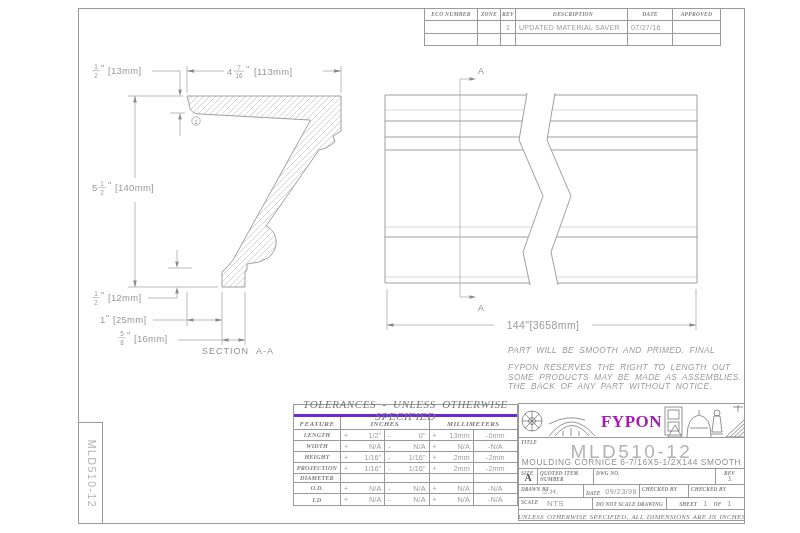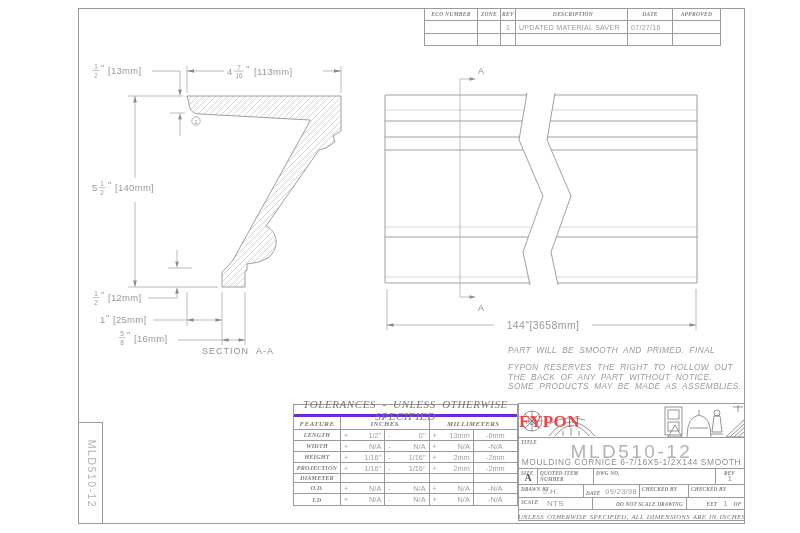--- a/index.html
+++ b/index.html
@@ -46,22 +46,22 @@
       font-family:"Liberation Serif",serif;font-style:italic;font-weight:bold;font-size:6.1px;color:#7d7d7d;letter-spacing:.2px;}
   .tc{flex:1;display:flex;align-items:center;justify-content:space-between;border-right:1px solid #9a9a9a;
       padding:0 3px 0 3px;font-size:7.3px;color:#9e9e9e;}
   .tc:last-child{border-right:none;justify-content:center;}
   .tsign{font-size:7px;color:#9e9e9e;}
 
   
   .tb{position:absolute;left:518px;top:403px;width:227px;height:118px;border:1px solid #9a9a9a;background:#fff;}
   .tb .lab{font-family:"Liberation Serif",serif;font-style:italic;font-weight:bold;font-size:5.2px;color:#7d7d7d;letter-spacing:.2px;}
   .logo-band{position:relative;height:34px;border-bottom:1px solid #9a9a9a;overflow:hidden;}
-  .fypon{position:absolute;left:0;right:0;top:8px;
-         font-family:"Liberation Serif",serif;font-weight:bold;font-size:17px;color:#ef4444;letter-spacing:.5px;}
+  .fypon{position:absolute;left:0;right:0;top:8px;text-align:center;
+         font-family:"Liberation Serif",serif;font-weight:bold;font-size:17px;color:#a21caf;letter-spacing:.5px;}
   .trow2{position:relative;height:31px;border-bottom:1px solid #9a9a9a;}
   .tlab-abs{position:absolute;left:2px;top:1px;}
   .pn{position:absolute;left:0;right:0;top:3px;text-align:center;font-size:19px;color:#b3b3b3;letter-spacing:2.5px;}
   .desc{position:absolute;left:0;right:0;bottom:1px;text-align:center;font-size:8.4px;color:#8f8f8f;letter-spacing:.6px;white-space:nowrap;}
   .frow{display:flex;border-bottom:1px solid #9a9a9a;position:relative;}
   .fcell{border-right:1px solid #9a9a9a;position:relative;overflow:hidden;}
   .fcell:last-child{border-right:none;}
   .val{font-size:8px;color:#9a9a9a;letter-spacing:.4px;}
   .cent{position:absolute;left:0;right:0;bottom:1px;text-align:center;}
   .sizeA{font-family:"Liberation Serif",serif;font-weight:bold;font-size:10px;color:#555;}
@@ -229,23 +229,23 @@
         <div class="rc c2"></div>
       <div class="rc c3"></div>
         <div class="rc c4"></div>
         <div class="rc c5"></div>
     </div>
   </div>
 
   <div class="notes">
     <div class="nline">PART WILL BE SMOOTH AND PRIMED. FINAL</div>
     <div class="nline ngap"></div>
-    <div class="nline">FYPON RESERVES THE RIGHT TO HOLLOW OUT</div>
+    <div class="nline">FYPON RESERVES THE RIGHT TO LENGTH OUT</div>
+    <div class="nline">SOME PRODUCTS MAY BE MADE AS ASSEMBLIES.</div>
     <div class="nline">THE BACK OF ANY PART WITHOUT NOTICE.</div>
-    <div class="nline">SOME PRODUCTS MAY BE MADE AS ASSEMBLIES.</div>
   </div>
 
   <div class="tol">
     <div class="ttitle">TOLERANCES - UNLESS OTHERWISE SPECIFIED</div>
     <div class="thead">
       <div class="th" style="width:47px;">FEATURE</div>
       <div class="th" style="flex:2;">INCHES</div>
       <div class="th" style="flex:2;">MILLIMETERS</div>
     </div>
 
@@ -428,21 +428,21 @@
         </div>
       </div>
       <div class="fcell" style="width:49px;">
         <span class="lab tlab-abs">CHECKED BY</span>
       </div>
       <div class="fcell" style="flex:1;">
         <span class="lab tlab-abs">CHECKED BY</span>
       </div>
     </div>
 
-    <div class="frow" style="height:12px;gap:20px;">
+    <div class="frow" style="height:12px;">
       <div class="fcell" style="width:74px;">
         <span class="lab tlab-abs">SCALE</span>
         <div class="cent val">NTS</div>
       </div>
       <div class="fcell" style="width:74px;display:flex;align-items:center;justify-content:center;">
         <span class="lab">DO NOT SCALE DRAWING</span>
       </div>
       <div class="fcell" style="flex:1;display:flex;align-items:center;justify-content:center;gap:6px;">
         <span class="lab">SHEET</span>
         <span class="val" style="font-size:7.3px;">1</span>

